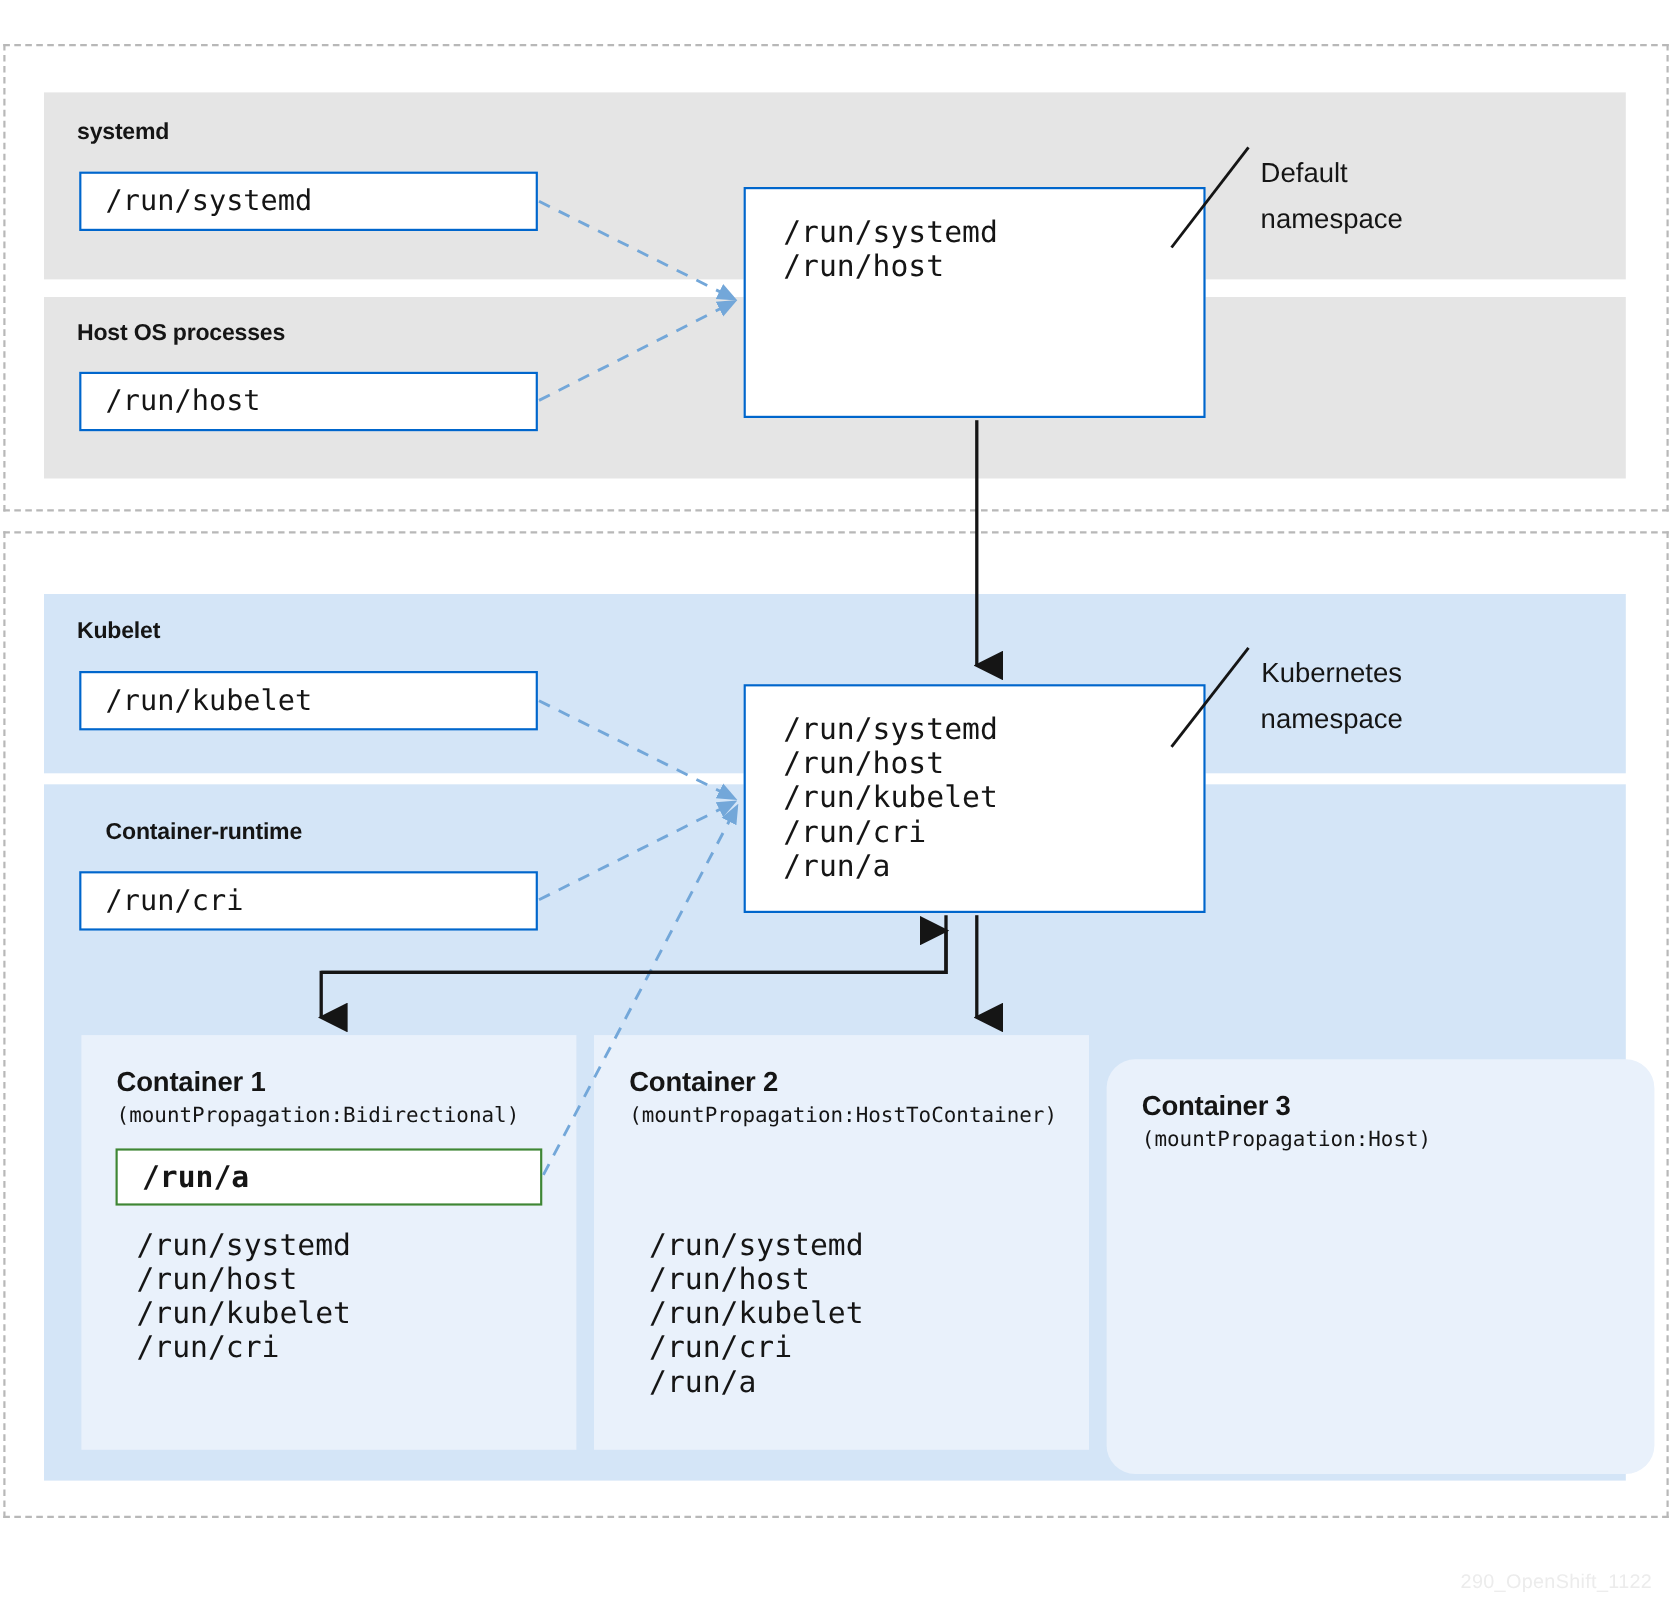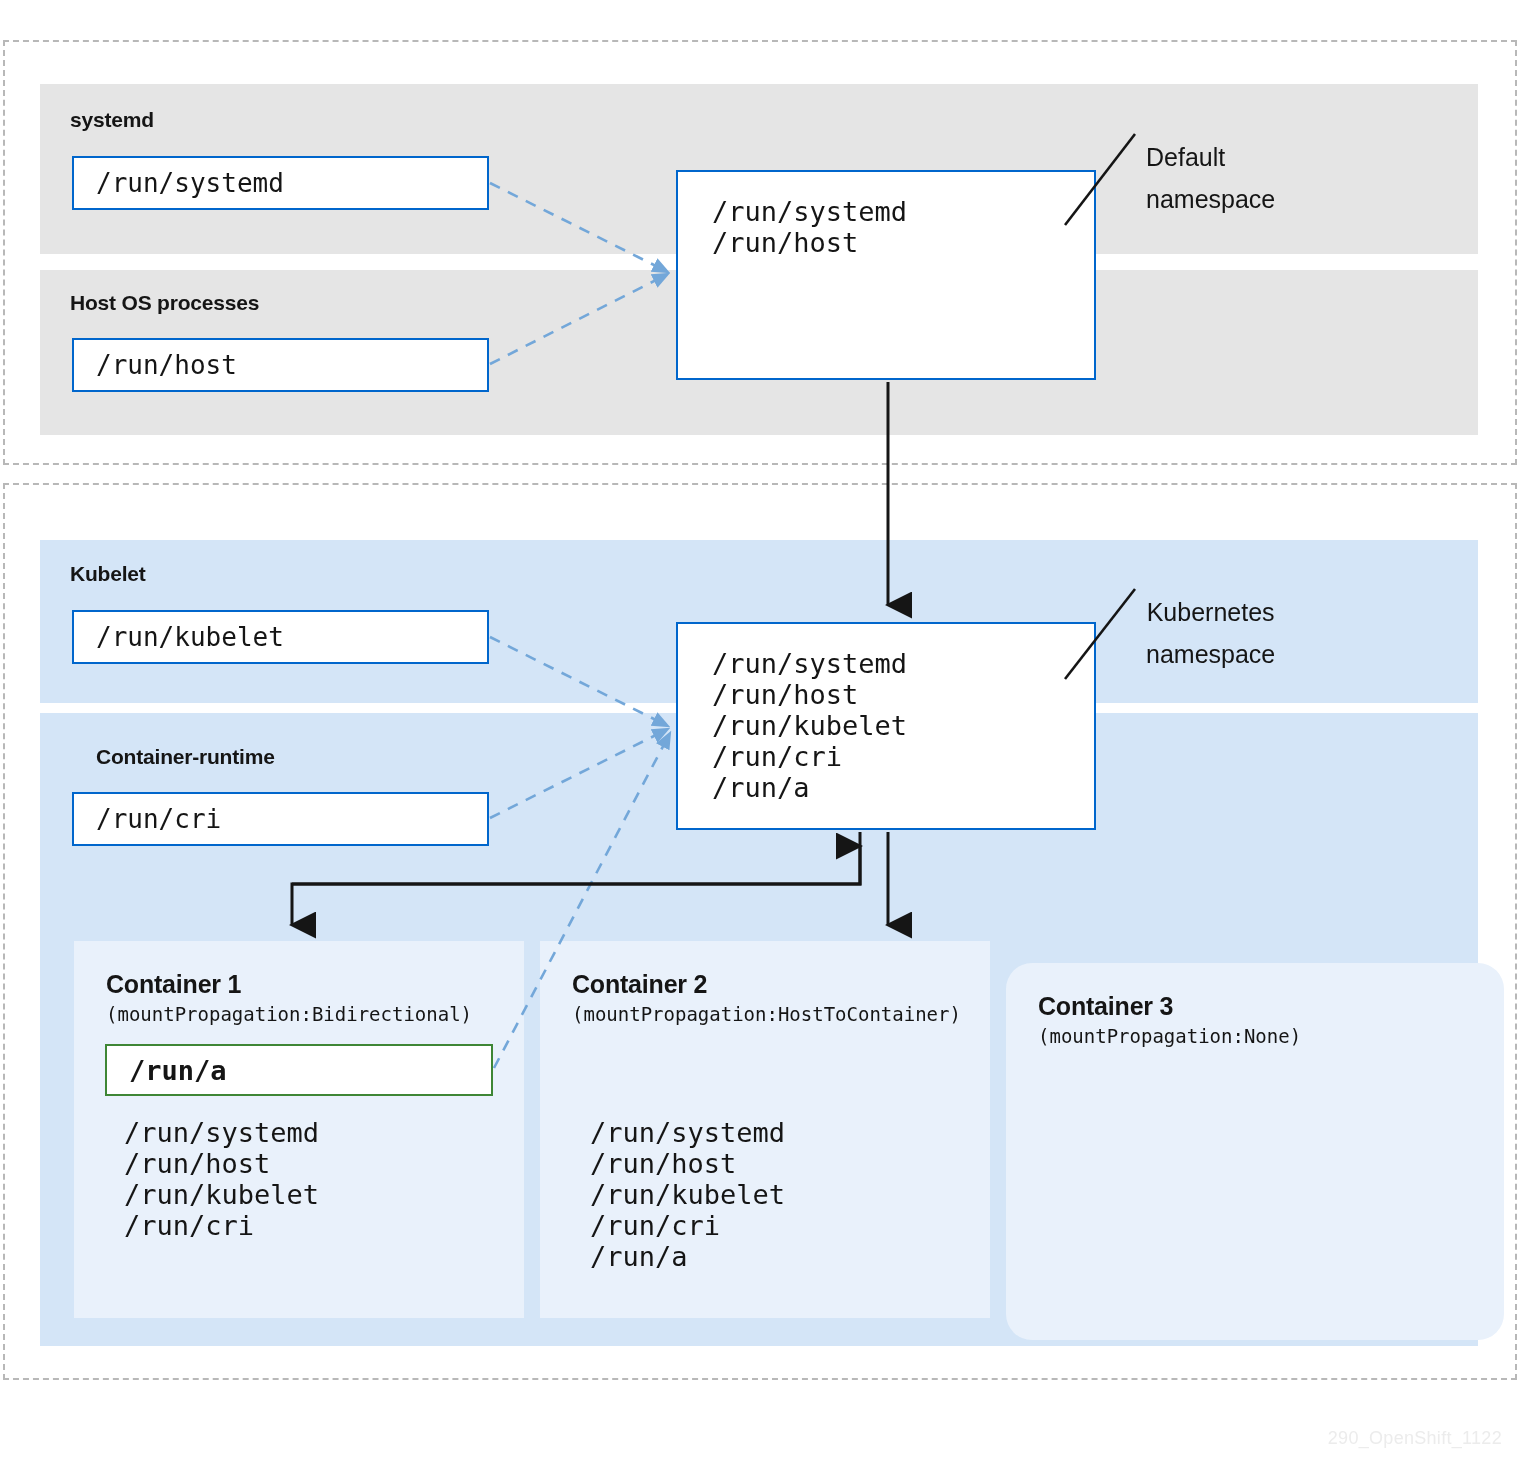--- a/index.html
+++ b/index.html
@@ -232,21 +232,21 @@
     <div class="ccard-sub">(mountPropagation:HostToContainer)</div>
     <div class="ccard-paths">/run/systemd
 /run/host
 /run/kubelet
 /run/cri
 /run/a</div>
   </div>
 
   <div class="ccard" id="card-3">
     <div class="ccard-title">Container 3</div>
-    <div class="ccard-sub">(mountPropagation:None)</div>
+    <div class="ccard-sub">(mountPropagation:Host)</div>
     <div class="ccard-paths"></div>
   </div>
 
   <svg id="overlay" viewBox="0 0 1520 1469">
     <defs>
       <marker id="arrow-down" markerWidth="9" markerHeight="9" refX="4.5" refY="8" orient="auto" markerUnits="strokeWidth">
         <path d="M0,0 L9,0 L4.5,9 z" fill="#151515"></path>
       </marker>
       <marker id="arrow-up" markerWidth="9" markerHeight="9" refX="4.5" refY="8" orient="auto" markerUnits="strokeWidth">
         <path d="M0,0 L9,0 L4.5,9 z" fill="#151515"></path>

